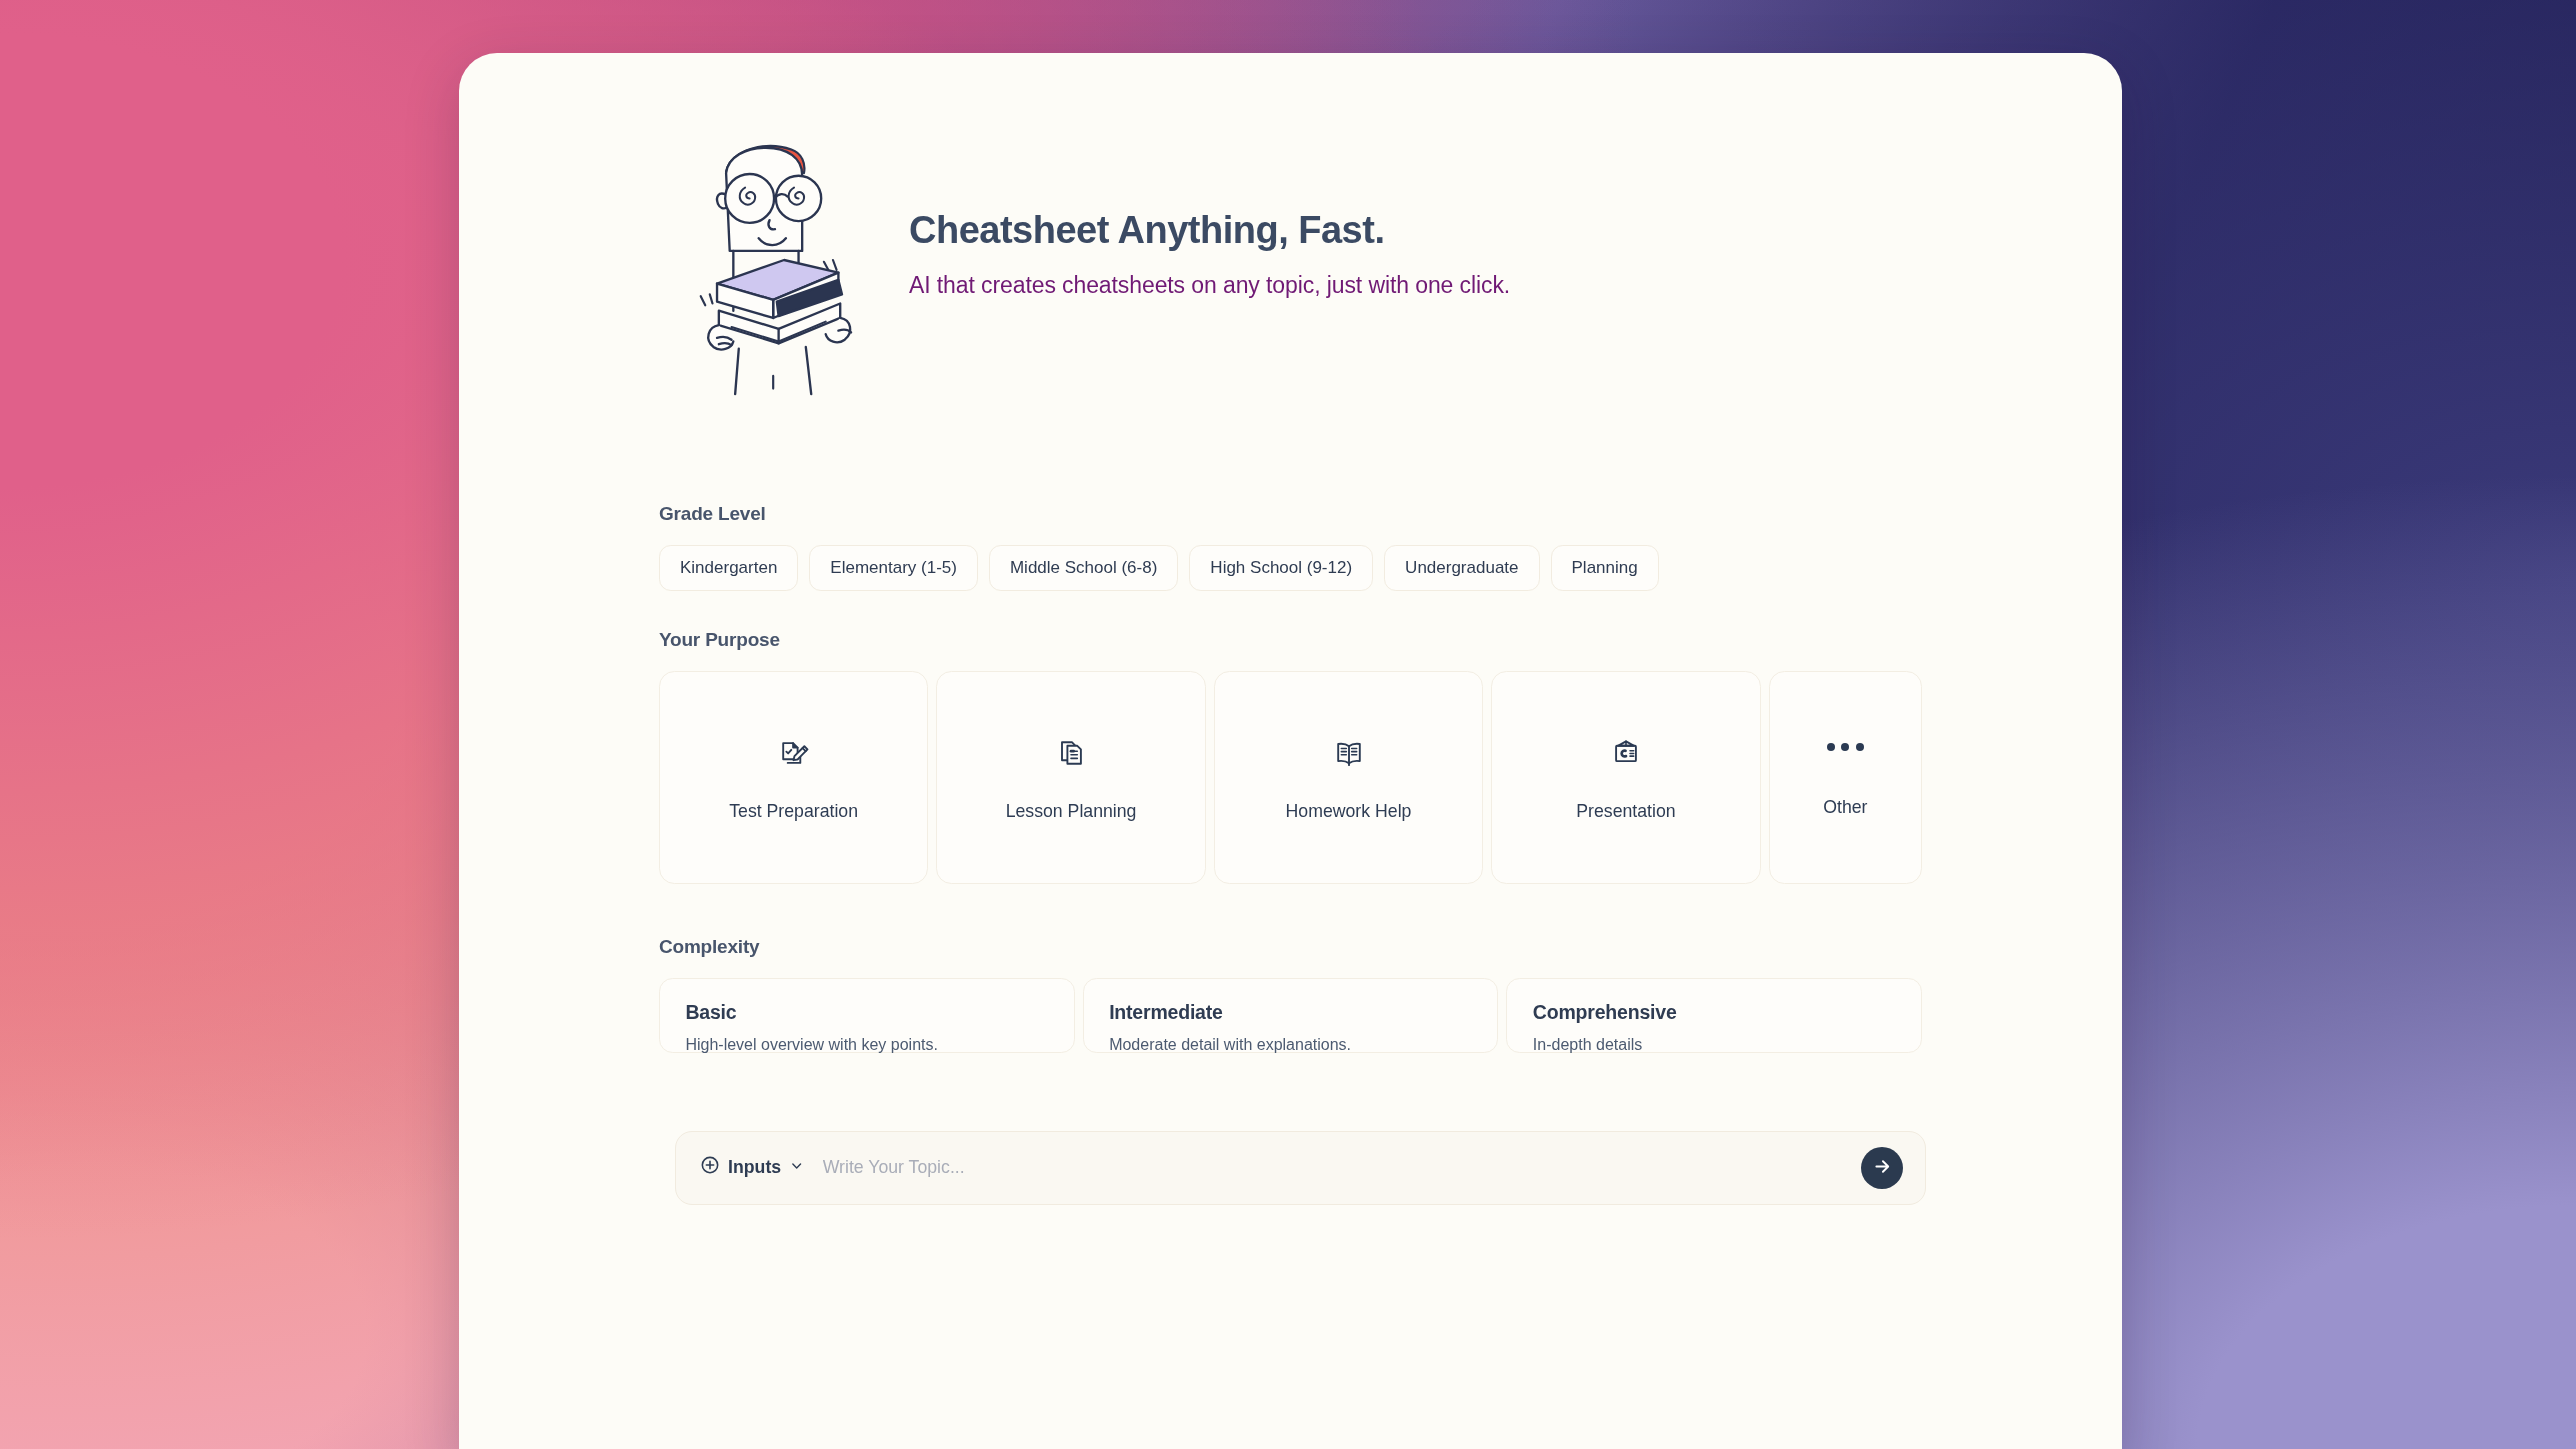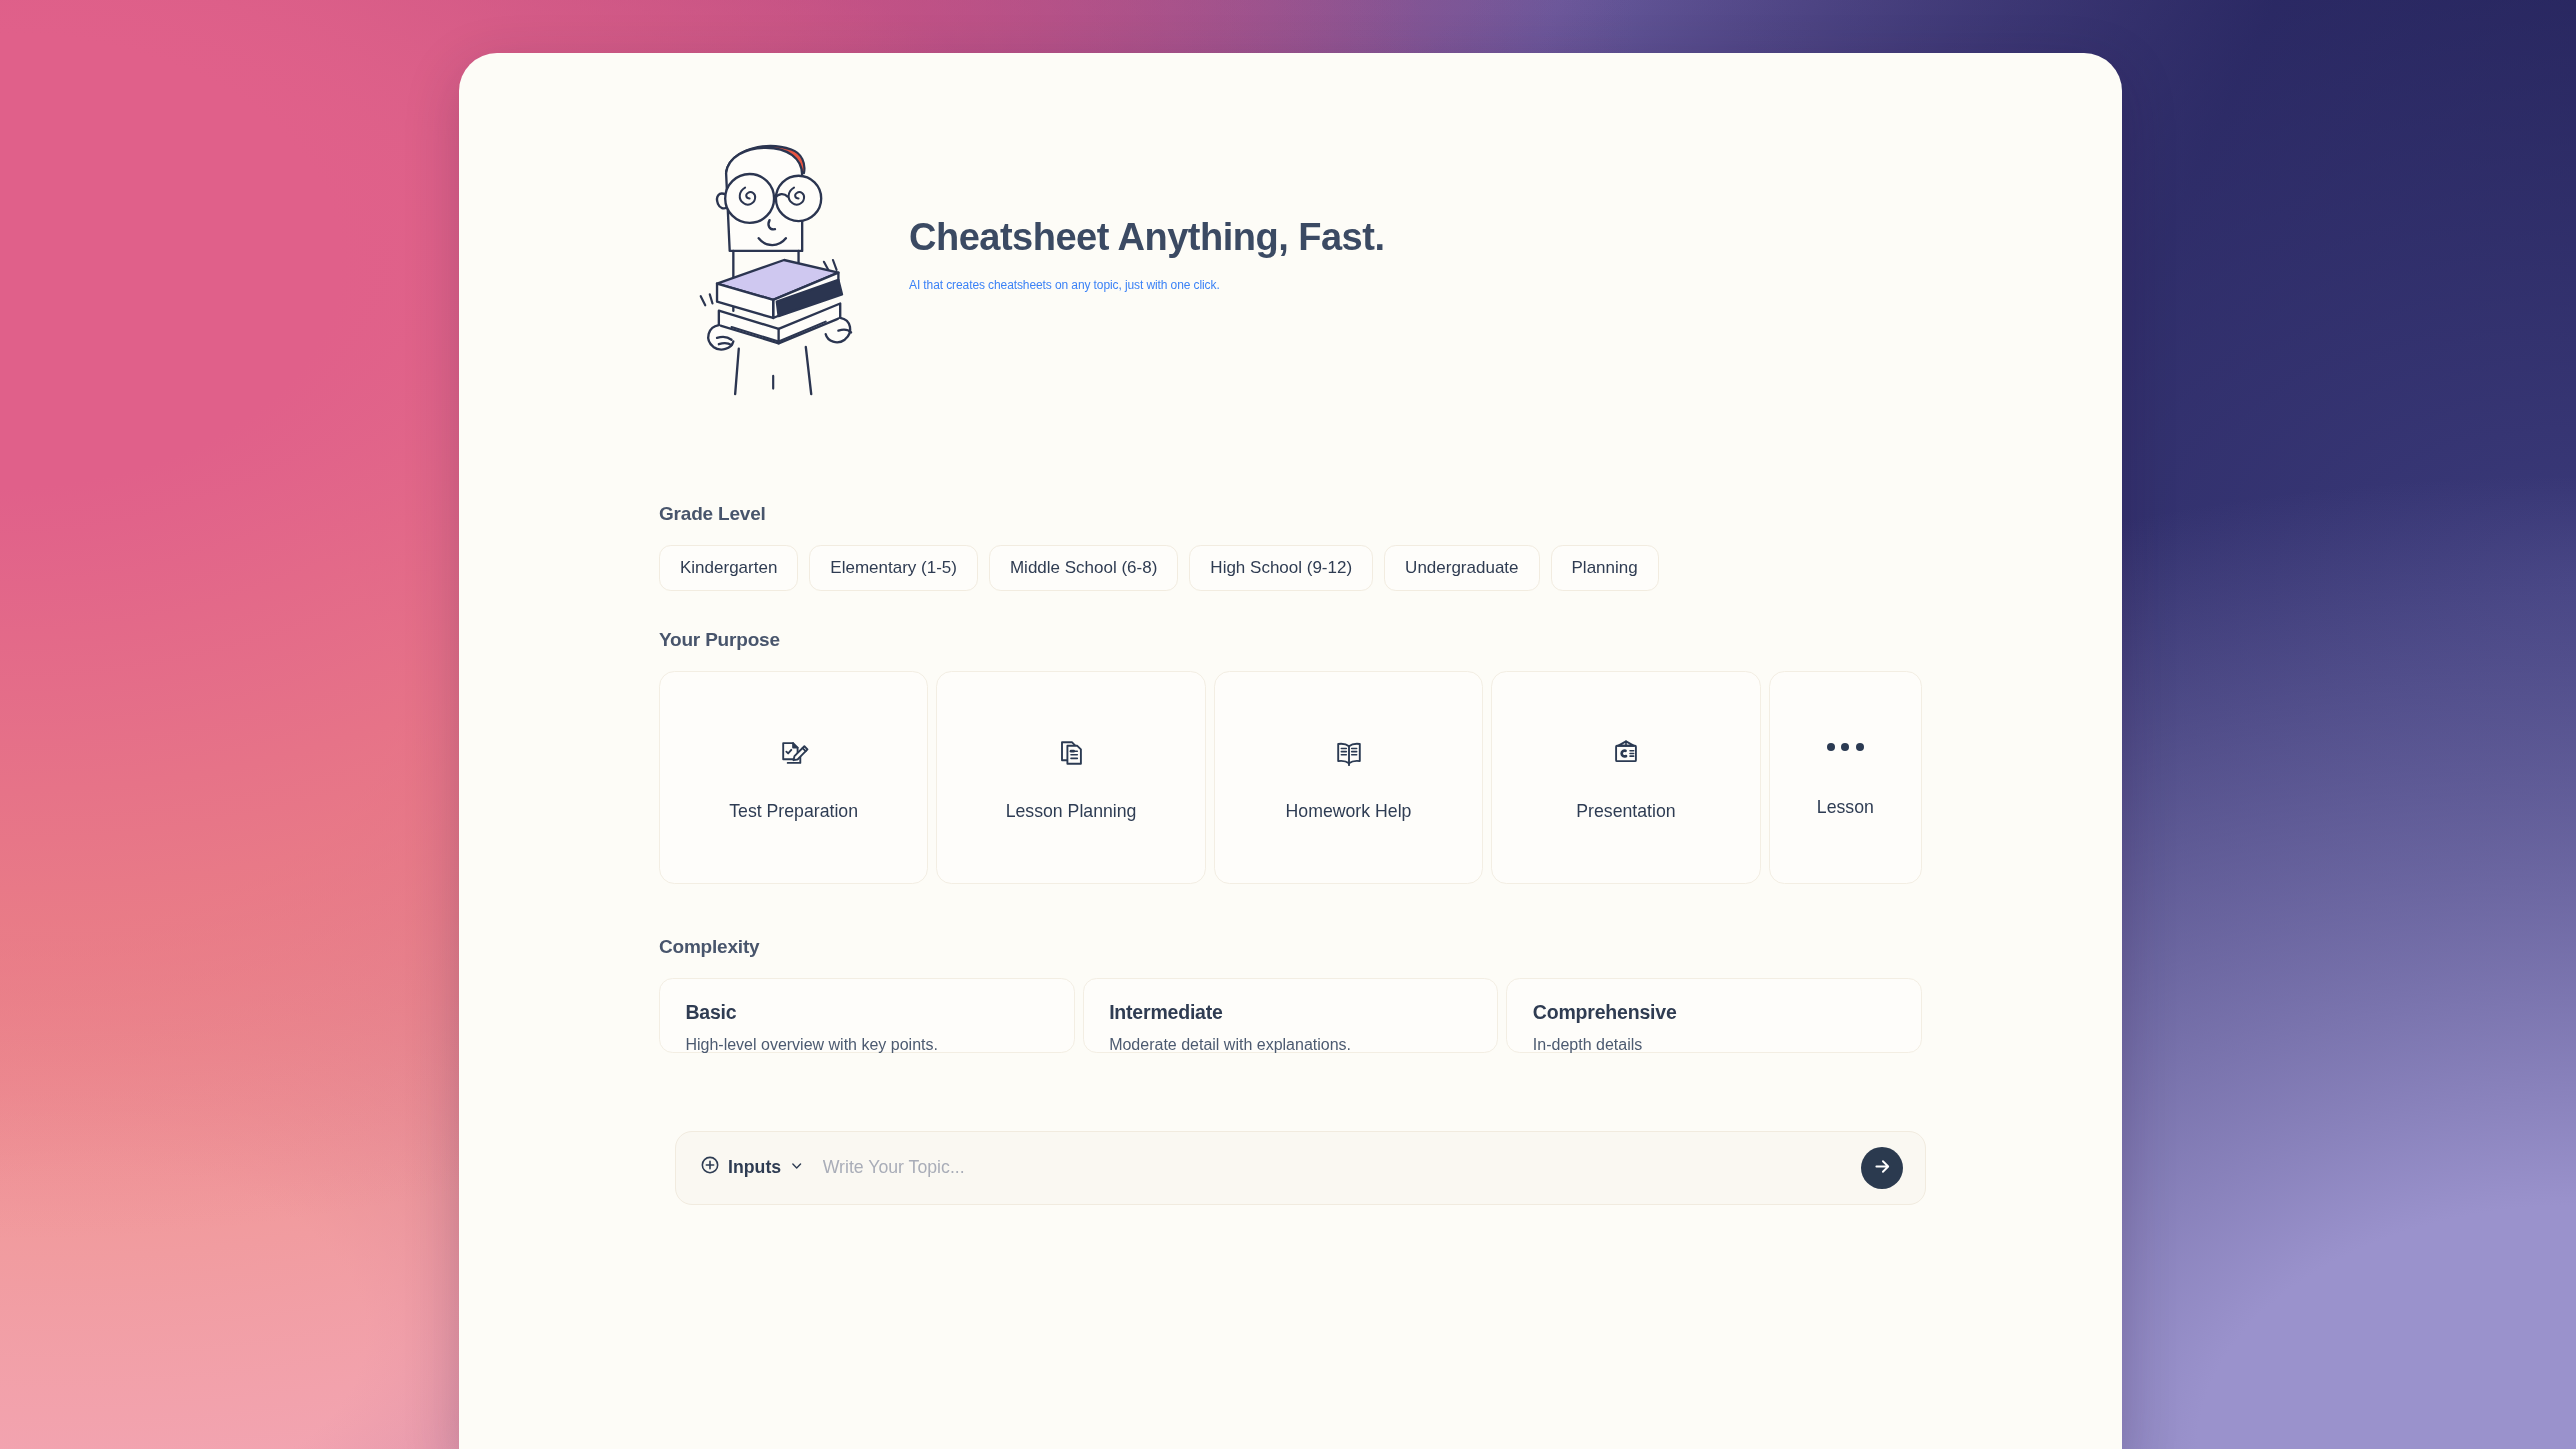--- a/index.html
+++ b/index.html
@@ -63,22 +63,22 @@
   .hero-title {
     font-size: 38px;
     font-weight: bold;
     color: #3b4a63;
     letter-spacing: -0.5px;
     line-height: 1.1;
   }
 
   .hero-sub {
     margin-top: 20px;
-    font-size: 12px;
-    color: #3b82f6;
+    font-size: 23px;
+    color: #701a75;
     letter-spacing: -0.1px;
   }
 
   
   .section { margin-top: 0; }
 
   .section-title {
     font-size: 19px;
     font-weight: bold;
     color: #48556c;
@@ -368,21 +368,21 @@
         </div>
 
         <div class="purpose-card narrow">
           <div class="purpose-icon">
             <span class="dots">
                 <i></i>
                 <i></i>
                 <i></i>
               </span>
           </div>
-          <div class="purpose-label">Lesson</div>
+          <div class="purpose-label">Other</div>
         </div>
 
       </div>
     </div>
 
     <div class="section" id="sec-complexity">
       <div class="section-title">Complexity</div>
       <div class="complex-row">
 
         <div class="complex-card">

